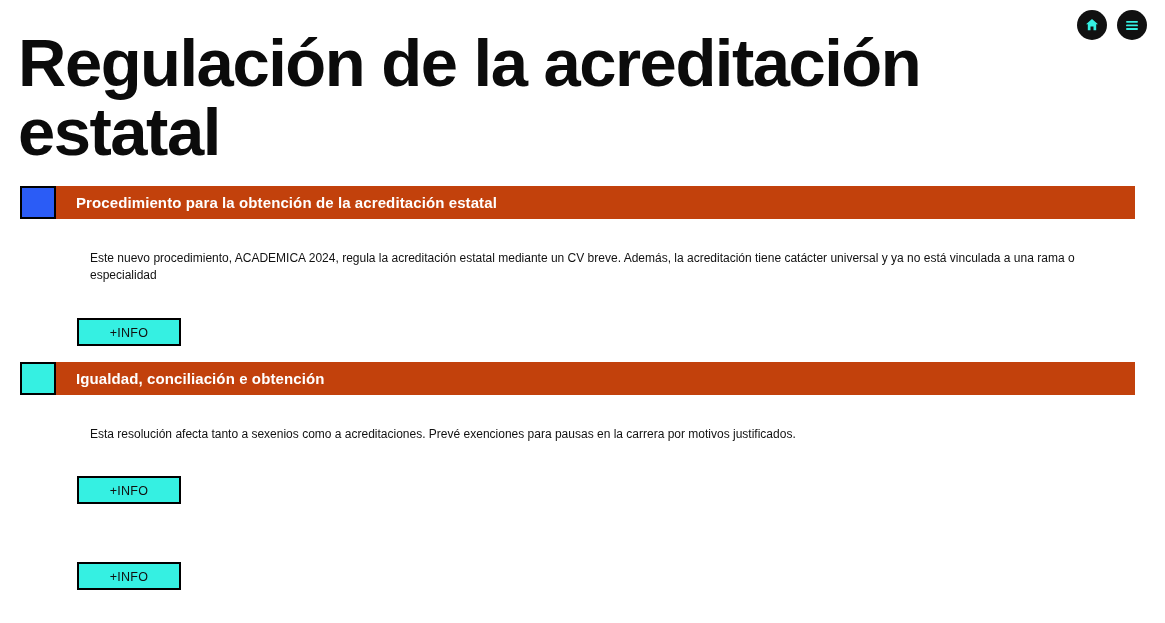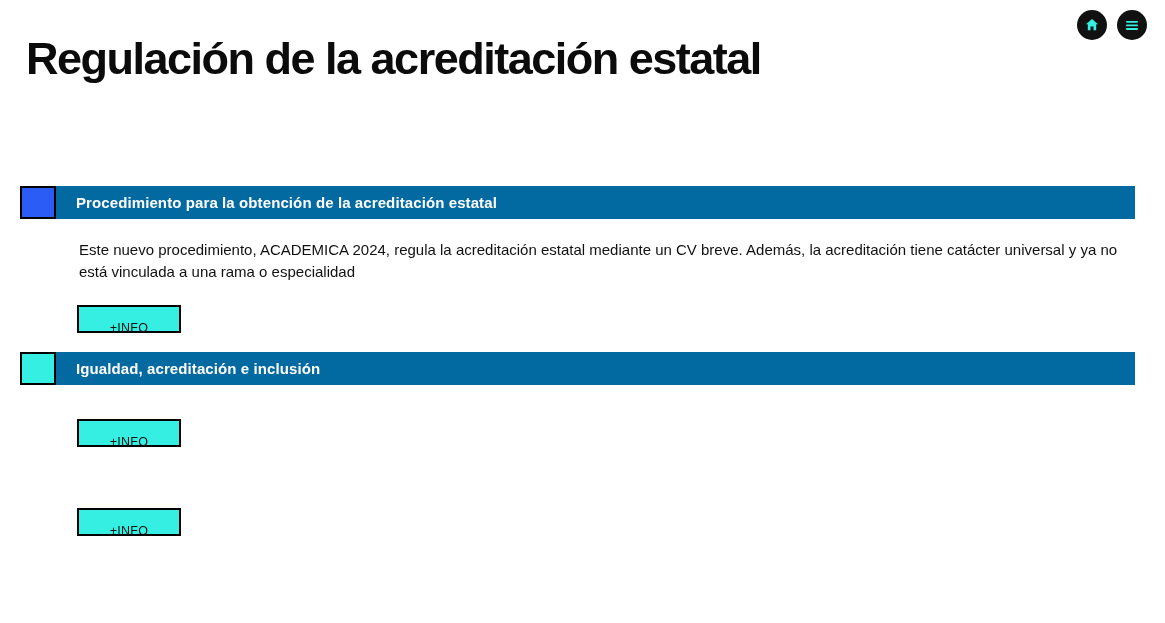--- a/index.html
+++ b/index.html
@@ -36,44 +36,44 @@
     justify-content: center;
   }
   .circle-icon svg { display: block; }
 
   
   .page-title {
     position: absolute;
     top: 24px;
     left: 14px;
     width: 1060px;
-    font-size: 45px;
+    font-size: 67px;
     line-height: 1.03;
     font-weight: bold;
     letter-spacing: -1.5px;
     color: #0b0b0b;
-    margin: 12px;
+    margin: 4px;
     white-space: pre-line;
   }
 
   
   .sections {
     position: absolute;
     top: 186px;
     left: 20px;
     width: 1115px;
   }
   .section { margin-bottom: 0; }
 
   .section-header {
     position: relative;
     display: flex;
     align-items: stretch;
     height: 33px;
-    background: #0369a1;
+    background: #c2410c;
   }
   .swatch {
     width: 36px;
     height: 33px;
     flex: 0 0 36px;
     border: 2px solid #000000;
   }
   .section-title {
     flex: 1;
     display: flex;
@@ -82,42 +82,42 @@
     color: #ffffff;
     font-size: 15px;
     font-weight: bold;
     letter-spacing: 0.1px;
   }
 
   .section-body {
     padding: 16px 0 0 55px;
   }
   .section-desc {
-    font-size: 15px;
+    font-size: 12px;
     line-height: 1.45;
     color: #111111;
     max-width: 1075px;
-    margin: 4px;
+    margin: 15px;
   }
   .info-btn {
     display: inline-block;
     margin-top: 18px;
     margin-left: 2px;
     width: 104px;
     height: 28px;
     line-height: 26px;
     text-align: center;
     background: #35f0e2;
     border: 2px solid #000000;
     color: #111111;
     font-size: 12.5px;
     letter-spacing: 0.3px;
     cursor: pointer;
     font-family: "Liberation Sans", sans-serif;
-    padding: 8px;
+    padding: 0;
   }
 
   .gap-1 { height: 16px; }
   .gap-2 { height: 24px; }
 </style>
 </head>
 <body>
 
 <div class="top-icons">
   <div class="circle-icon">
@@ -147,23 +147,24 @@
       <p class="section-desc">Este nuevo procedimiento, ACADEMICA 2024, regula la acreditación estatal mediante un CV breve. Además, la acreditación tiene catácter universal y ya no está vinculada a una rama o especialidad</p>
       <button class="info-btn">+INFO</button>
     </div>
   </div>
 
   <div class="gap-1"></div>
 
   <div class="section">
     <div class="section-header">
       <div class="swatch" style="background:#35f0e2"></div>
-      <div class="section-title">Igualdad, acreditación e inclusión</div>
+      <div class="section-title">Igualdad, conciliación e obtención</div>
     </div>
     <div class="section-body">
+      <p class="section-desc">Esta resolución afecta tanto a sexenios como a acreditaciones. Prevé exenciones para pausas en la carrera por motivos justificados.</p>
       <button class="info-btn">+INFO</button>
     </div>
   </div>
 
   <div class="gap-2"></div>
 
   <div class="section">
     <div class="section-body">
       <button class="info-btn">+INFO</button>
     </div>

